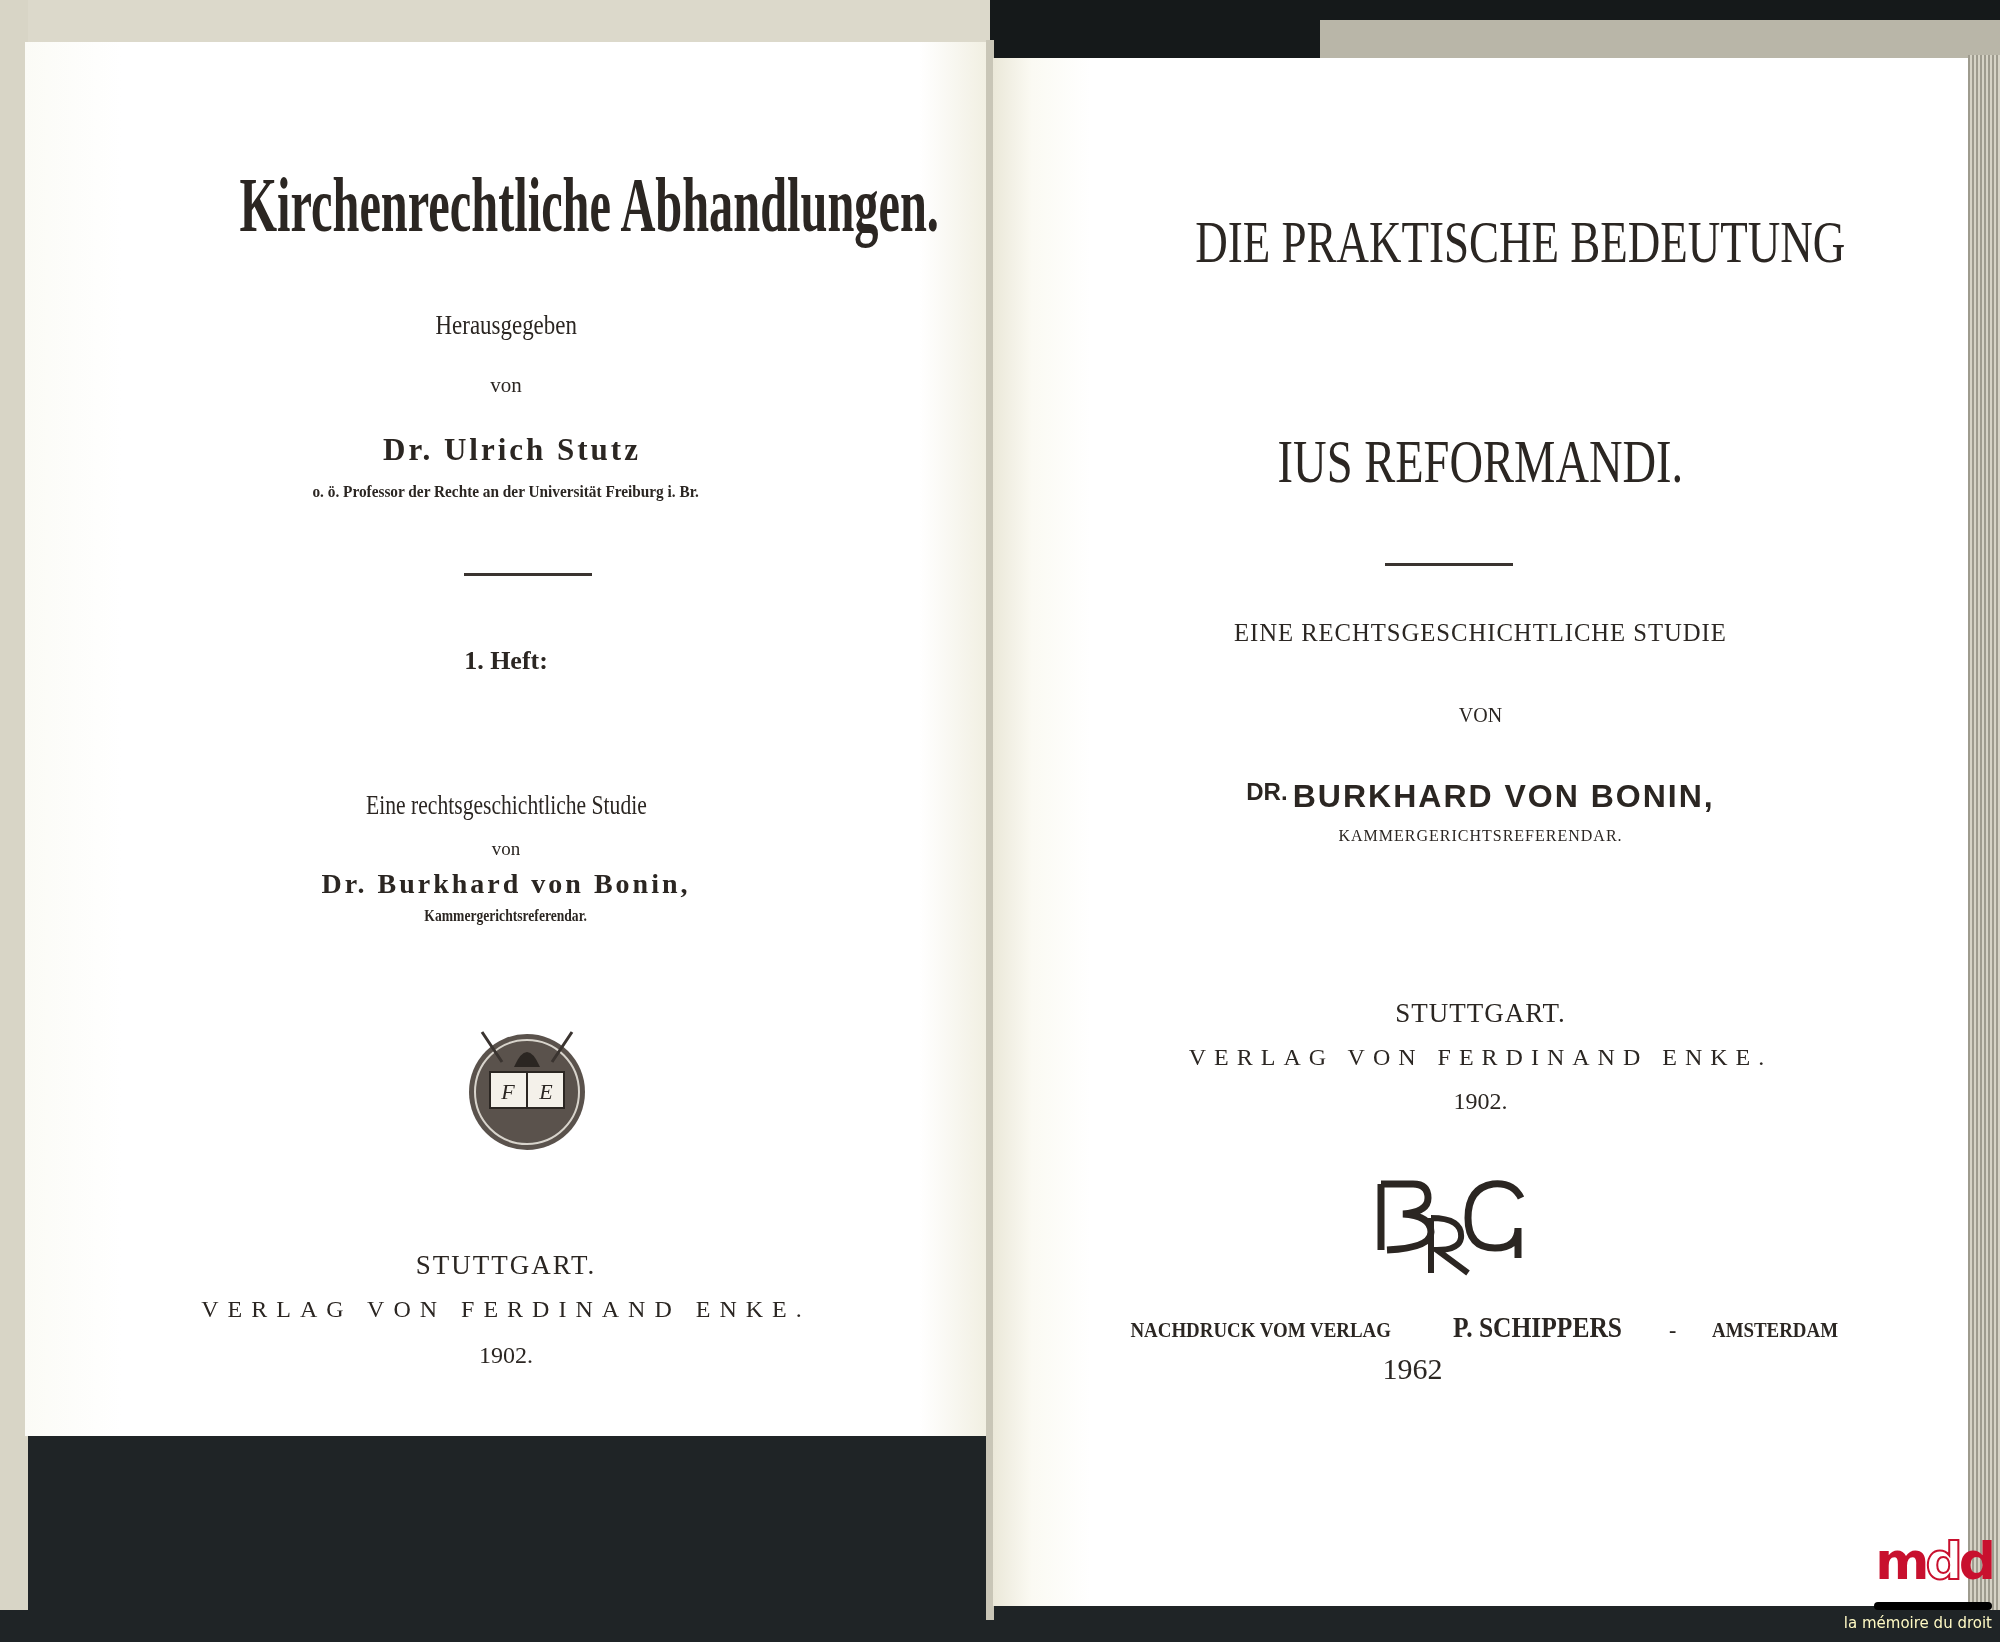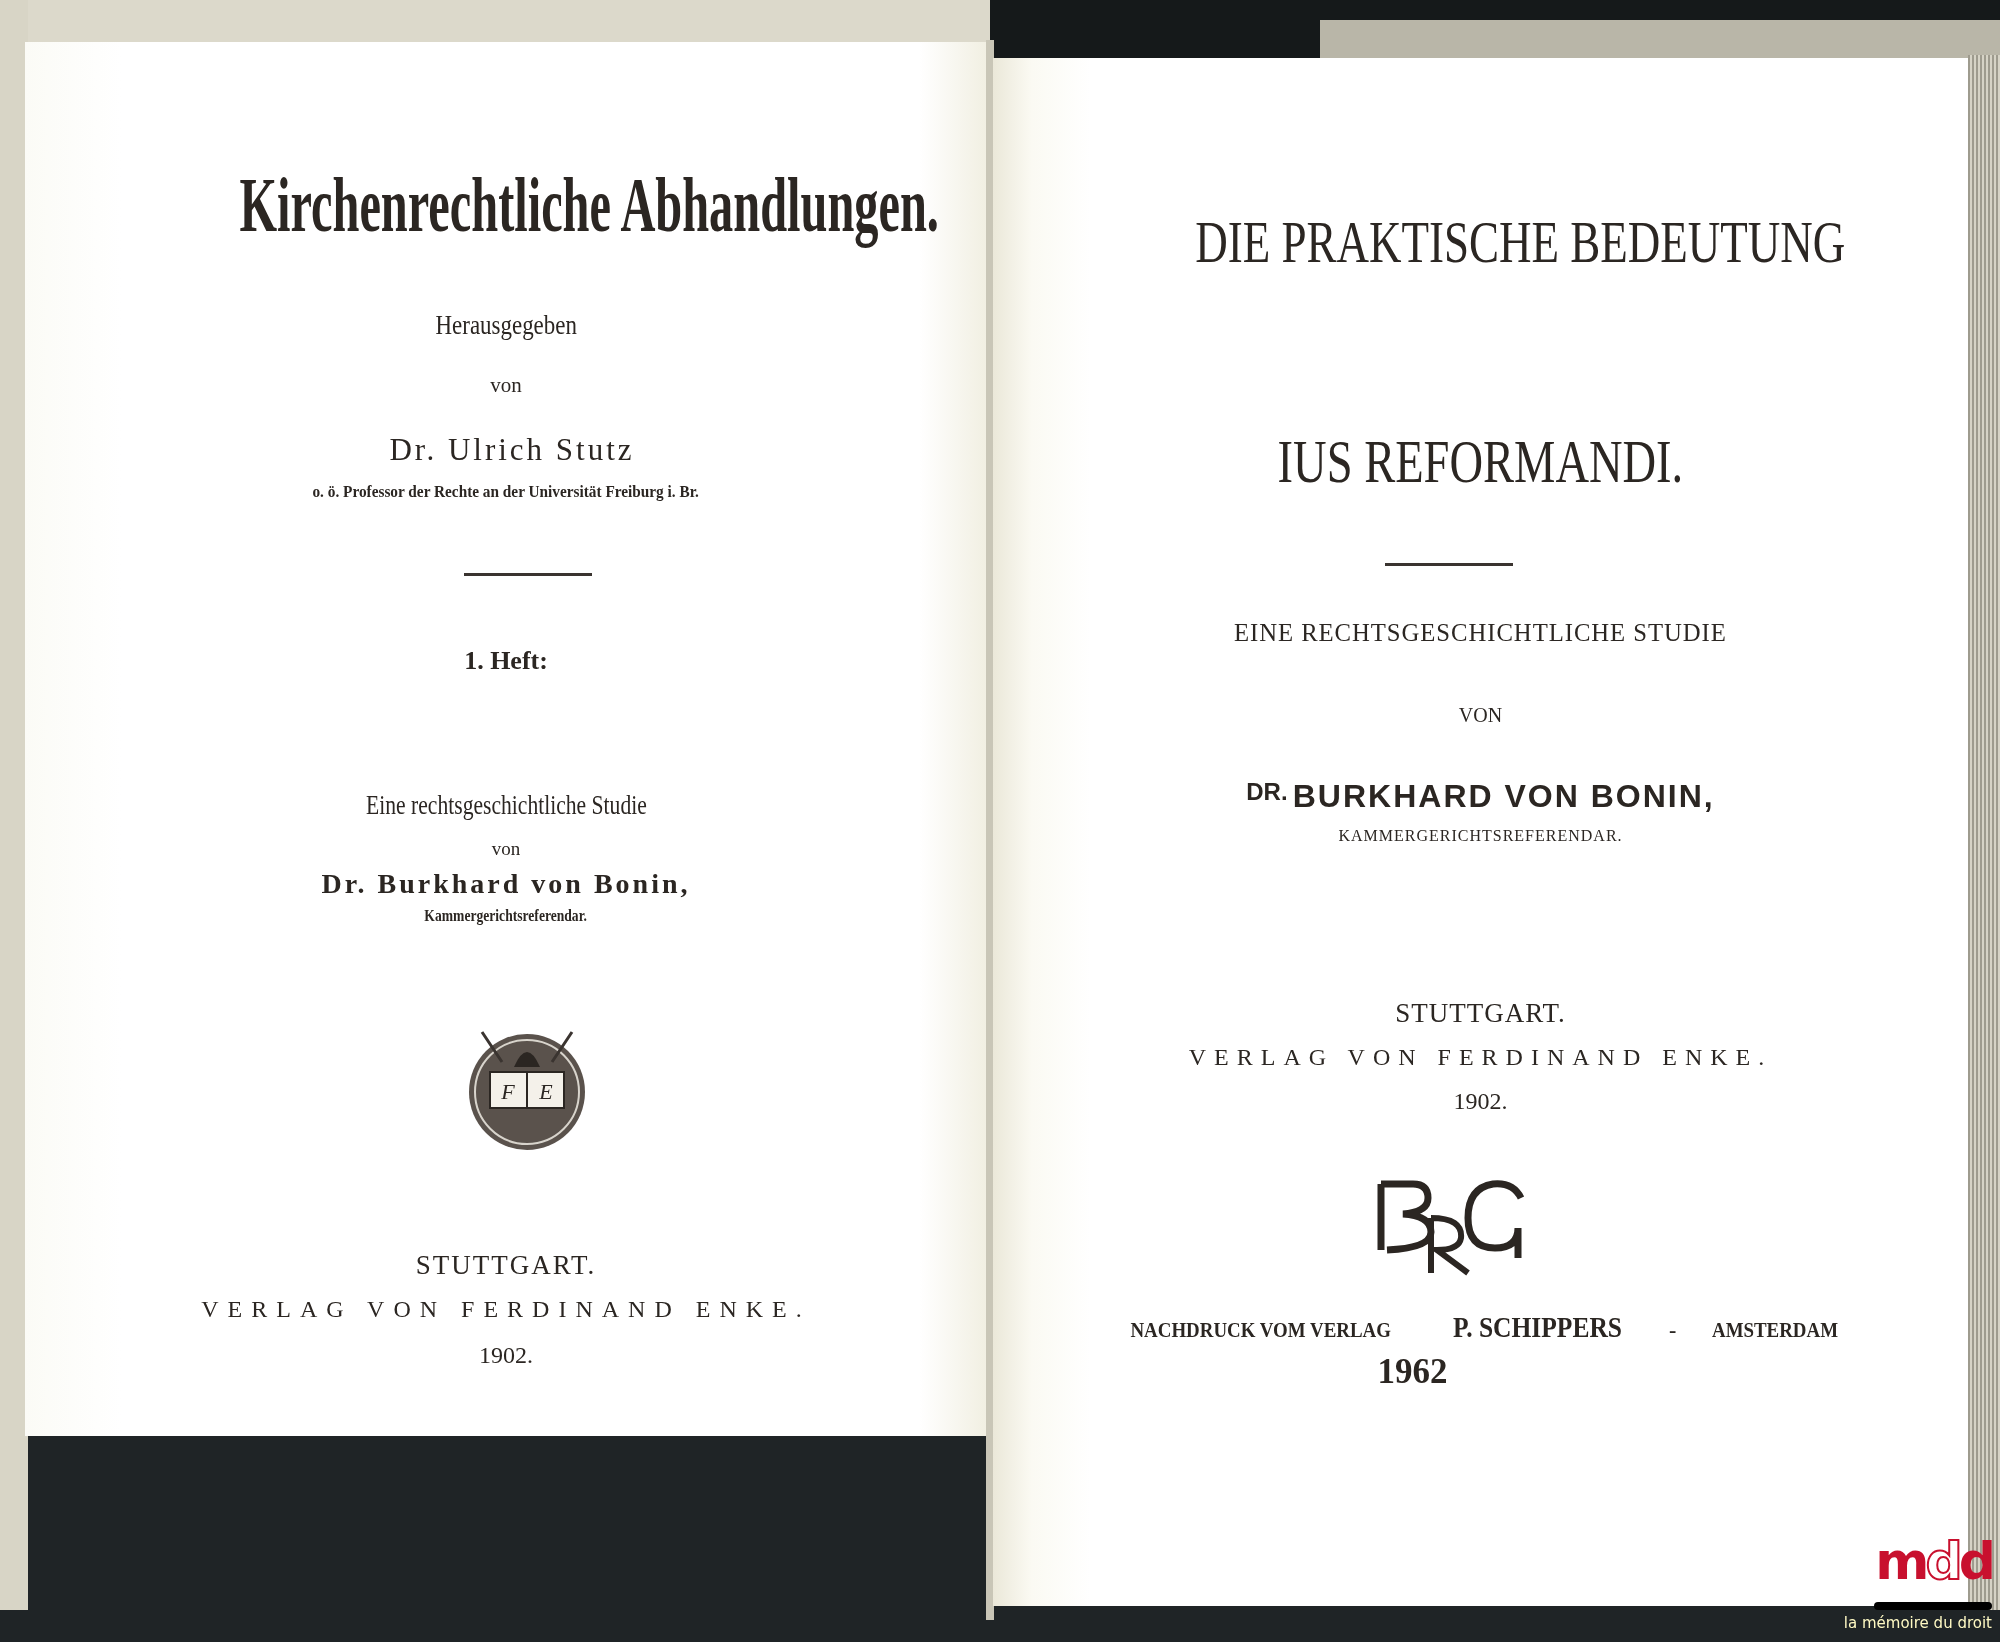--- a/index.html
+++ b/index.html
@@ -37,21 +37,21 @@
   <div class="line" style="top:118px;">
     <span class="cond" style="font-size:78px;transform:scaleX(0.62);font-weight:bold;">Kirchenrechtliche Abhandlungen.</span>
   </div>
   <div class="line" style="top:268px;">
     <span class="cond" style="font-size:27px;transform:scaleX(0.85);">Herausgegeben</span>
   </div>
   <div class="line" style="top:331px;">
     <span class="cond" style="font-size:21px;">von</span>
   </div>
   <div class="line" style="top:390px;">
-    <span class="cond" style="font-size:31px;font-weight:normal;letter-spacing:3px;margin-left:12px;">Dr. Ulrich Stutz</span>
+    <span class="cond" style="font-size:31px;font-weight:bold;letter-spacing:3px;margin-left:12px;">Dr. Ulrich Stutz</span>
   </div>
   <div class="line" style="top:440px;">
     <span class="cond" style="font-size:17px;font-weight:bold;transform:scaleX(0.9);">o. ö. Professor der Rechte an der Universität Freiburg i. Br.</span>
   </div>
   <div class="rule" style="left:439px;top:531px;width:128px;"></div>
   <div class="line" style="top:604px;">
     <span class="cond" style="font-size:26px;font-weight:bold;">1. Heft:</span>
   </div>
   <div class="line" style="top:748px;">
     <span class="cond" style="font-size:27px;transform:scaleX(0.8);">Eine rechtsgeschichtliche Studie</span>
@@ -130,21 +130,21 @@
   <div class="line" style="top:1252px;">
     <span class="cond" style="font-size:21px;font-weight:bold;transform:scaleX(0.9);">NACHDRUCK VOM VERLAG</span>
     <span style="display:inline-block;width:22px;"></span>
     <span class="cond" style="font-size:30px;font-weight:bold;transform:scaleX(0.85);">P. SCHIPPERS</span>
     <span style="display:inline-block;width:22px;"></span>
     <span class="cond" style="font-size:22px;font-weight:bold;">-</span>
     <span style="display:inline-block;width:18px;"></span>
     <span class="cond" style="font-size:21px;font-weight:bold;transform:scaleX(0.9);">AMSTERDAM</span>
   </div>
   <div class="line" style="top:1294px;left:-68px;">
-    <span class="cond" style="font-size:35px;font-weight:bold;">1962</span>
+    <span class="cond" style="font-size:30px;font-weight:normal;">1962</span>
   </div>
 </div>
 
 <div class="mdd">
   <div class="mdd-logo"><span>m</span><span class="hollow">d</span><span>d</span></div>
   <div class="mdd-bar"></div>
   <div class="mdd-tag">la mémoire du droit</div>
 </div>
 
 </body></html>

